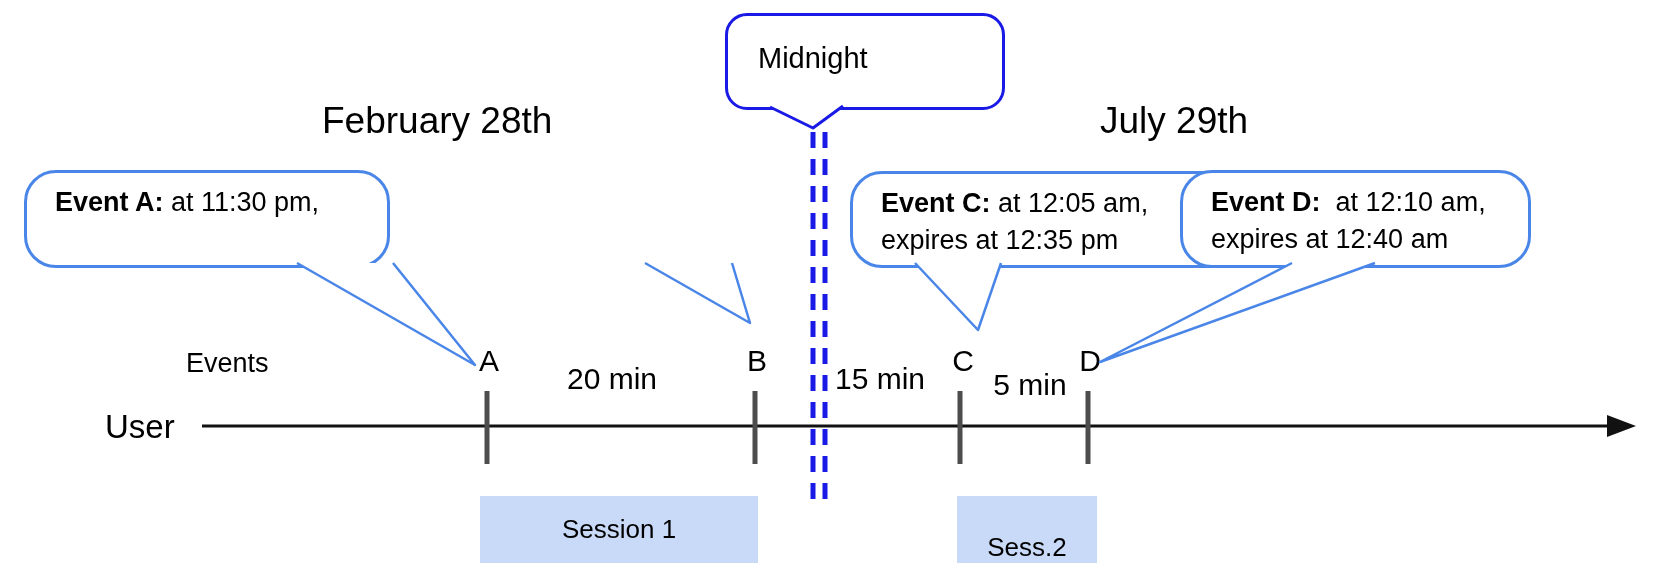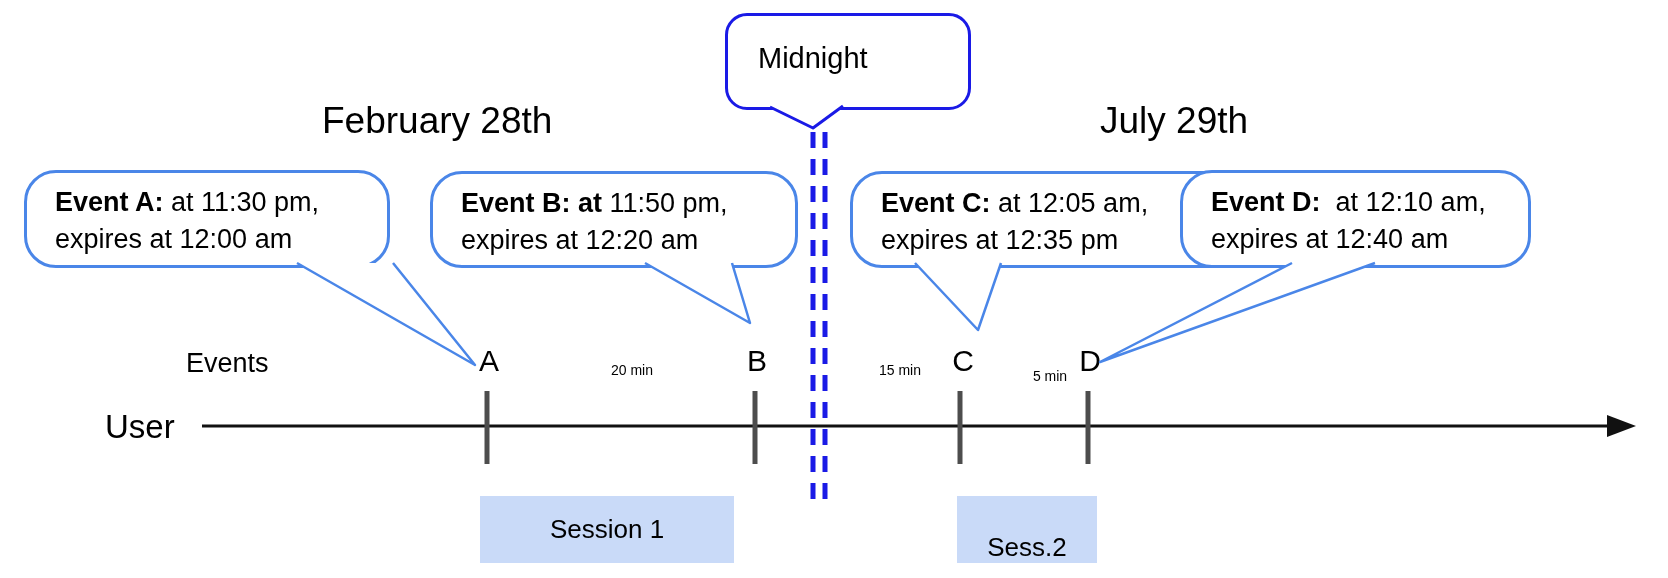--- a/index.html
+++ b/index.html
@@ -16,66 +16,63 @@
   .date-label{position:absolute;font-size:37px;z-index:1;}
 
   
   #events-label{position:absolute;left:186px;top:348px;font-size:27px;}
   #user-label{position:absolute;left:105px;top:408px;font-size:33px;}
 
   
   .tick-label{position:absolute;top:344px;font-size:30px;transform:translateX(-50%);z-index:1;}
 
   
-  .interval-label{position:absolute;font-size:14px;transform:translateX(-50%);z-index:1;margin-left:20px;}
+  .interval-label{position:absolute;font-size:30px;transform:translateX(-50%);z-index:1;}
 
   
   .session{position:absolute;background:#c9daf8;display:flex;align-items:center;justify-content:center;font-size:26px;z-index:1;box-sizing:border-box;}
 
   
   #overlay{position:absolute;left:0;top:0;z-index:2;pointer-events:none;}
 </style>
 </head>
 <body>
 
 <div id="canvas">
 
   <div class="date-label" style="left:322px;top:100px;">February 28th</div>
   <div class="date-label" style="left:1100px;top:100px;">July 29th</div>
 
-  <div class="bubble" id="bubble-midnight" style="left:725px;top:13px;width:246px;height:97px;">
+  <div class="bubble" id="bubble-midnight" style="left:725px;top:13px;width:280px;height:97px;">
     <div class="txt">Midnight</div>
   </div>
 
   <div class="bubble" style="left:24px;top:170px;width:366px;height:98px;">
-    <div class="txt"><b>Event A:</b><span> at 11:30 pm,</span><br><span>expires at 12:00 am</span></div>
-  </div>
-  <div class="bubble" style="left:430px;top:171px;width:368px;height:97px;">
-    <div class="txt"><b>Event B: at</b><span> 11:50 pm,</span><br><span>expires at 12:20 am</span></div>
+    <div class="txt"><b>Event A:</b><span> at 11:30 pm,</span><br></div>
   </div>
   <div class="bubble" style="left:850px;top:171px;width:428px;height:97px;">
     <div class="txt"><b>Event C:</b><span> at 12:05 am,</span><br><span>expires at 12:35 pm</span></div>
   </div>
   <div class="bubble" style="left:1180px;top:170px;width:351px;height:98px;">
     <div class="txt"><b>Event D:</b><span>  at 12:10 am,</span><br><span>expires at 12:40 am</span></div>
   </div>
 
   <div id="events-label">Events</div>
   <div id="user-label">User</div>
 
   <div class="tick-label" style="left:489px;">A</div>
   <div class="tick-label" style="left:757px;">B</div>
   <div class="tick-label" style="left:963px;">C</div>
   <div class="tick-label" style="left:1090px;">D</div>
 
   <div class="interval-label" style="left:612px;top:362px;">20 min</div>
   <div class="interval-label" style="left:880px;top:362px;">15 min</div>
   <div class="interval-label" style="left:1030px;top:368px;">5 min</div>
 
-  <div class="session" style="left:480px;top:496px;width:254px;height:67px;">
+  <div class="session" style="left:480px;top:496px;width:278px;height:67px;">
     <span>Session 1</span>
   </div>
   <div class="session" style="left:957px;top:496px;width:140px;height:67px;align-items:flex-end;">
     <span>Sess.2</span>
   </div>
 
   <svg id="overlay" width="1668" height="578" viewBox="0 0 1668 578">
 
     <line x1="202" y1="426" x2="1616" y2="426" stroke="#111111" stroke-width="3"></line>
     <polygon points="1636,426 1607,415 1607,437" fill="#111111"></polygon>

